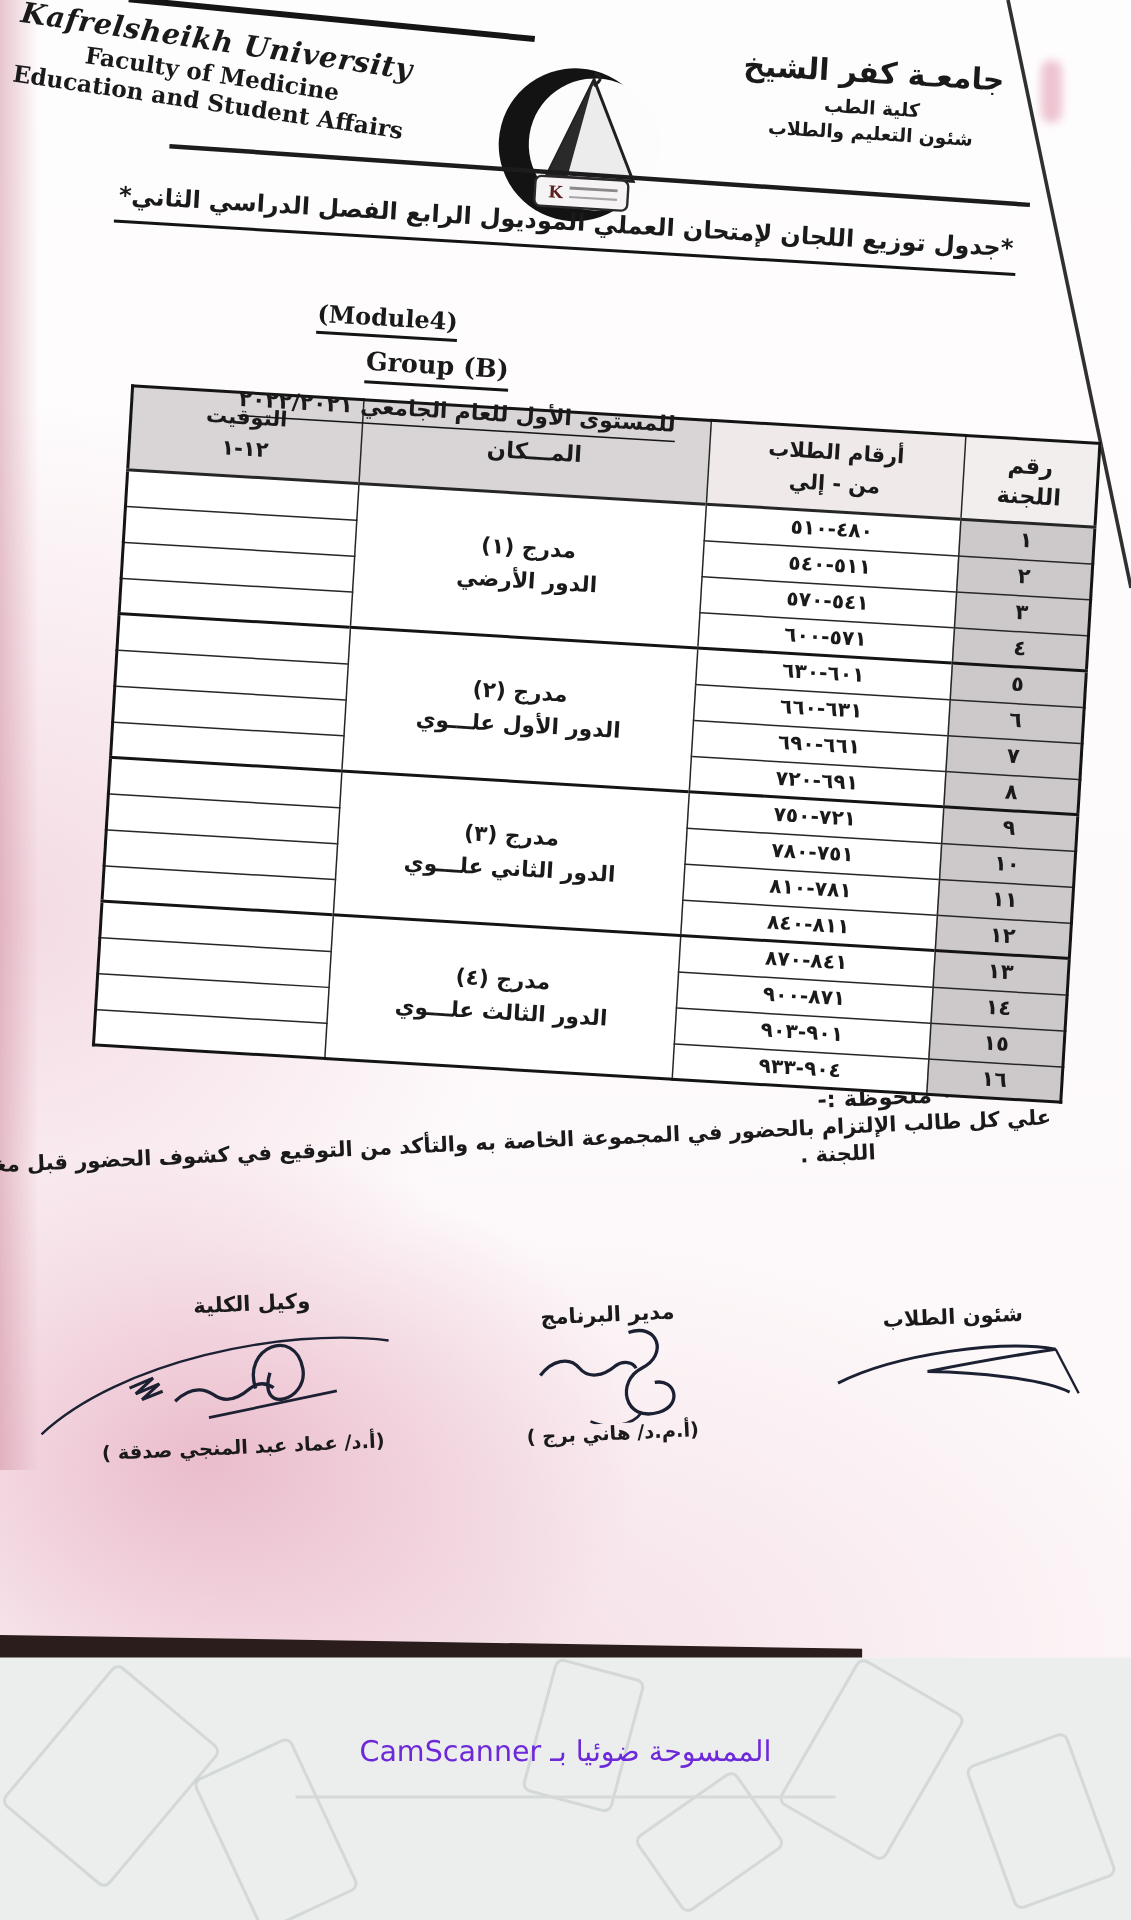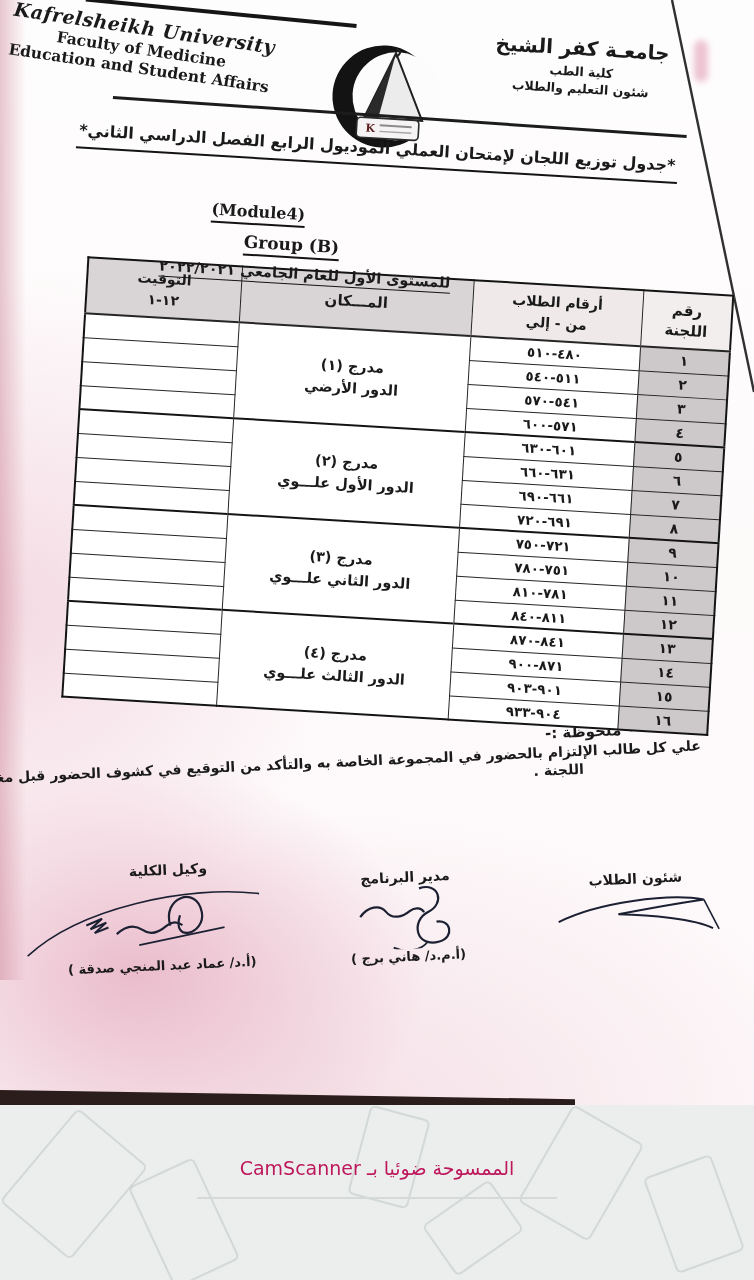--- a/index.html
+++ b/index.html
@@ -99,21 +99,21 @@
   .footer { position:absolute; left:0; bottom:0; width:754px; height:175px;
     background:#eceeed; overflow:hidden; }
   .pi { position:absolute; border:2.5px solid rgba(186,196,193,.5); border-radius:6px; }
   .pi1 { left:28px;  top:18px;  width:92px;  height:122px; transform:rotate(40deg); }
   .pi2 { left:148px; top:62px;  width:72px;  height:112px; transform:rotate(-25deg); }
   .pi3 { left:540px; top:12px;  width:82px;  height:112px; transform:rotate(30deg); }
   .pi4 { left:658px; top:58px;  width:72px;  height:102px; transform:rotate(-20deg); }
   .pi5 { left:358px; top:6px;   width:62px;  height:92px;  transform:rotate(15deg); }
   .pi6 { left:432px; top:92px;  width:82px;  height:62px;  transform:rotate(-35deg); }
   .f-text { position:absolute; left:0; top:52px; width:100%; text-align:center;
-    direction:rtl; font-size:19px; color:#be185d; }
+    direction:rtl; font-size:19px; color:#6d28d9; }
   .f-text .brand { font-family:"DejaVu Sans", sans-serif; }
   .f-rule { position:absolute; left:197px; top:92px; width:360px; height:1.5px;
     background:#d5dad8; }
 </style>
 </head>
 <body>
 
 <div class="scan-bg"></div>
 <div class="left-strip"></div>
 <div class="pink-smudge"></div>

